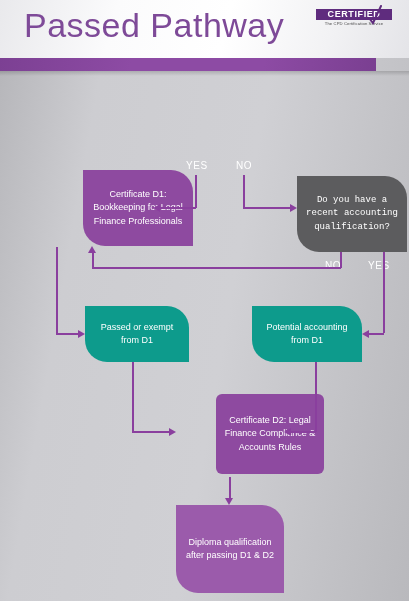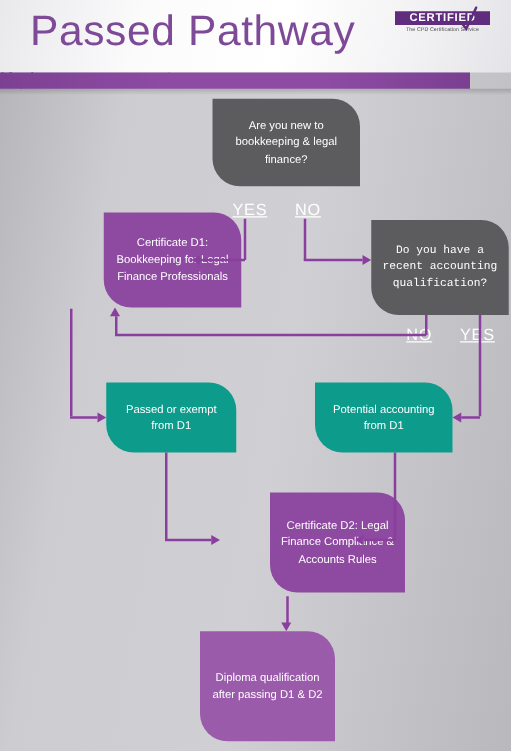--- a/index.html
+++ b/index.html
@@ -126,24 +126,23 @@
     width: 0; height: 0;
   }
   .arrow.left  { border-top: 4.5px solid transparent; border-bottom: 4.5px solid transparent; border-right: 7px solid #8a3f9e; }
   .arrow.right { border-top: 4.5px solid transparent; border-bottom: 4.5px solid transparent; border-left: 7px solid #8a3f9e; }
   .arrow.up    { border-left: 4.5px solid transparent; border-right: 4.5px solid transparent; border-bottom: 7px solid #8a3f9e; }
   .arrow.down  { border-left: 4.5px solid transparent; border-right: 4.5px solid transparent; border-top: 7px solid #8a3f9e; }
 
   .edge-label {
     position: absolute;
     color: #ffffff;
-    font-size: 13px;
+    font-size: 10px;
     letter-spacing: 0.6px;
     white-space: nowrap;
-    text-decoration: underline;
   }
 </style>
 </head>
 <body>
 
 <div id="poster">
 
   
   <div class="header">
     <div class="header-title">Passed Pathway</div>
@@ -154,33 +153,32 @@
       </svg>
       <div class="cpd-mid">CERTIFIED</div>
       <div class="cpd-sub">The CPD Certification Service</div>
     </div>
   </div>
 
   <div class="band"></div>
   <div class="band-shadow"></div>
 
   
-  <div class="node gray" style="left:170px; top:79px; width:118px; height:70px;">Are you new to bookkeeping  &amp; legal finance?</div>
 
   <div class="node purple" style="left:43px; top:170px; width:110px; height:76px;">Certificate D1: Bookkeeping for Legal Finance Professionals</div>
 
   <div class="node gray" style="left:297px; top:176px; width:110px; height:76px;font-family:Liberation Mono, monospace;">Do you have a recent accounting qualification?</div>
 
   <div class="node teal" style="left:85px; top:306px; width:104px; height:56px;">Passed or exempt from D1</div>
 
   <div class="node teal" style="left:252px; top:306px; width:110px; height:56px;">Potential accounting from D1</div>
 
-  <div class="node purple" style="left:176px; top:394px; width:108px; height:80px;">Certificate D2: Legal Finance Compliance &amp; Accounts Rules</div>
-
-  <div class="node lpurple" style="left:160px; top:505px; width:108px; height:88px;">Diploma qualification after passing D1 &amp; D2</div>
+  <div class="node purple" style="left:176px; top:394px; width:108px; height:80px;border-radius:6px;">Certificate D2: Legal Finance Compliance &amp; Accounts Rules</div>
+
+  <div class="node lpurple" style="left:176px; top:505px; width:108px; height:88px;">Diploma qualification after passing D1 &amp; D2</div>
 
   
   <div class="edge-label" style="left:186px; top:160px;">YES</div>
   <div class="edge-label" style="left:236px; top:160px;">NO</div>
   <div class="edge-label" style="left:325px; top:260px;">NO</div>
   <div class="edge-label" style="left:368px; top:260px;">YES</div>
 
    D1 ============ --&gt;
   <div class="ln lnv" style="left:195px; top:175px; height:33px;"></div>
   <div class="ln lnh" style="left:160px; top:207px; width:36px;"></div>

